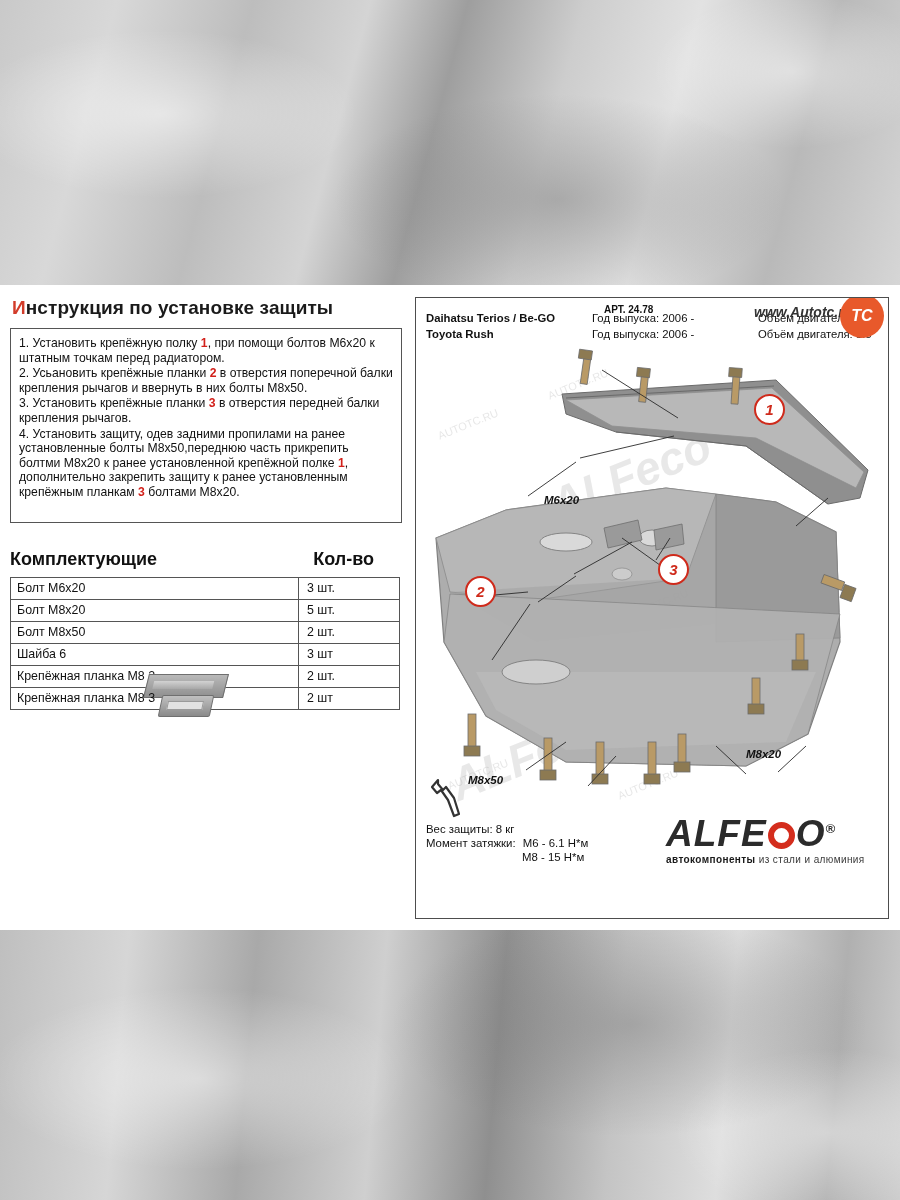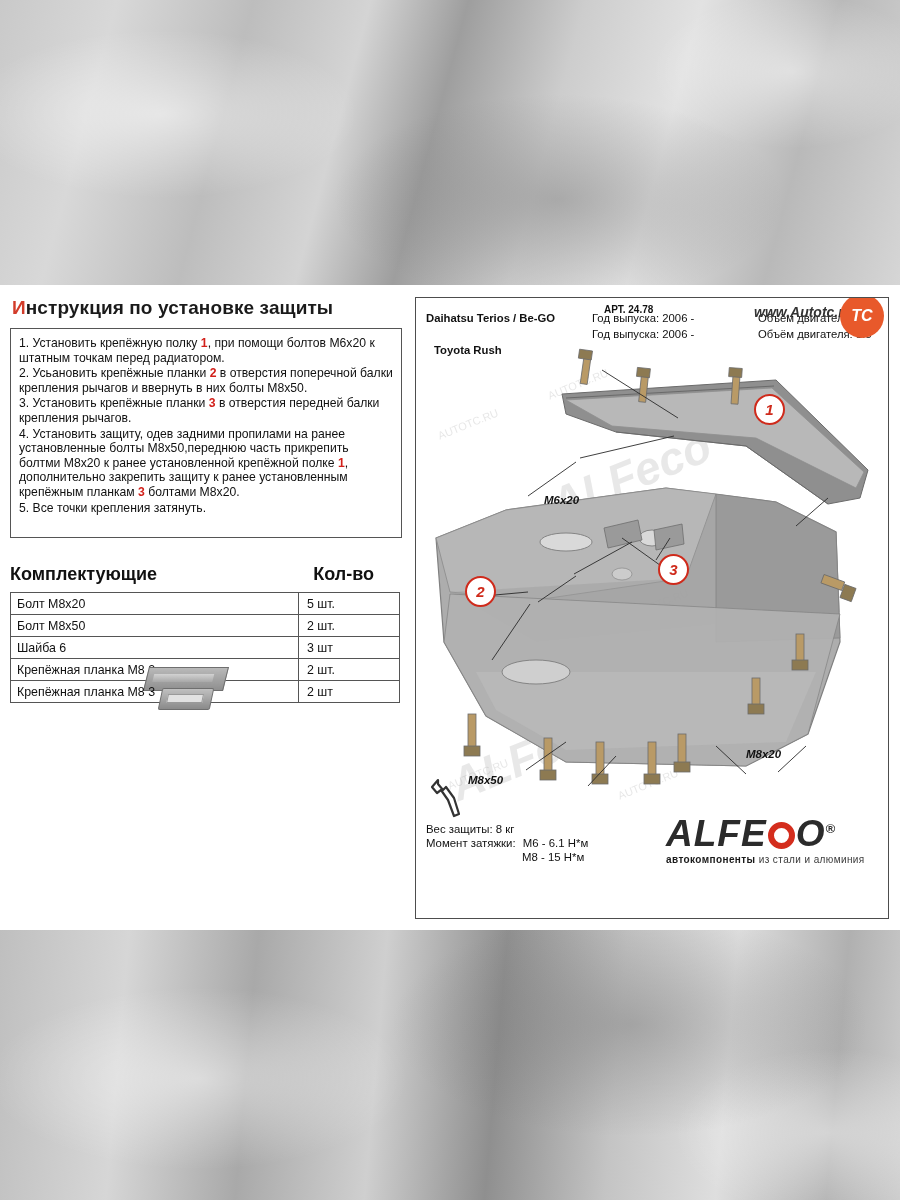--- a/index.html
+++ b/index.html
@@ -339,31 +339,34 @@
     <div class="left-col">
 
       <div class="instr-title"><span class="accent">И</span><span>нструкция по установке защиты</span></div>
 
       <div class="instr-box">
         <ul class="instr-list">
           <li>1.  Установить крепёжную полку <span class="red">1</span>, при помощи болтов M6x20 к штатным точкам перед радиатором.</li>
           <li>2.  Усьановить крепёжные планки <span class="red">2</span> в отверстия поперечной балки крепления рычагов и ввернуть в них болты M8x50.</li>
           <li>3.  Установить крепёжные планки <span class="red">3</span> в отверстия передней балки крепления рычагов.</li>
           <li>4.  Установить защиту, одев задними пропилами на ранее установленные болты M8x50,переднюю часть прикрепить болтми M8x20 к ранее установленной крепёжной полке <span class="red">1</span>, дополнительно закрепить защиту к ранее установленным крепёжным планкам <span class="red">3</span> болтами M8x20.</li>
-          <li>5.  Все точки крепления затянуть.</li>
         </ul>
       </div>
 
       <div class="comp-head">
         <div class="t1">Комплектующие</div>
         <div class="t2">Кол-во</div>
       </div>
 
       <table class="comp">
         <tbody>
+            <tr>
+          <td>Болт M6x20</td>
+          <td class="qty">3 шт.</td>
+        </tr>
         <tr>
           <td>Болт M8x20</td>
           <td class="qty">5 шт.</td>
         </tr>
         <tr>
           <td>Болт M8x50</td>
           <td class="qty">2 шт.</td>
         </tr>
         <tr>
           <td>Шайба 6</td>
@@ -386,21 +389,21 @@
       </tbody>
         </table>
     </div>
 
     <div class="right-panel">
 
       <div class="spec spec-b" style="left:10px; top:14px;">Daihatsu Terios / Be-GO</div>
       <div class="spec" style="left:176px; top:14px;">Год выпуска: 2006 -</div>
       <div class="spec" style="left:342px; top:14px;">Объём двигателя: 1.5</div>
 
-      <div class="spec spec-b" style="left:18px; top:30px;margin-top:16px;">Toyota Rush</div>
+      <div class="spec spec-b" style="left:10px; top:30px;">Toyota Rush</div>
       <div class="spec" style="left:176px; top:30px;">Год выпуска: 2006 -</div>
       <div class="spec" style="left:342px; top:30px;">Объём двигателя: 1.5</div>
 
       <div class="art">АРТ. 24.78</div>
       <div class="site">www.Autotc.ru</div>
       <div class="tc-logo">ТС</div>
 
       <div class="wm" style="left:20px; top:120px;">AUTOTC.RU</div>
       <div class="wm" style="left:130px; top:80px;">AUTOTC.RU</div>
       <div class="wm" style="left:300px; top:110px;">AUTOTC.RU</div>

